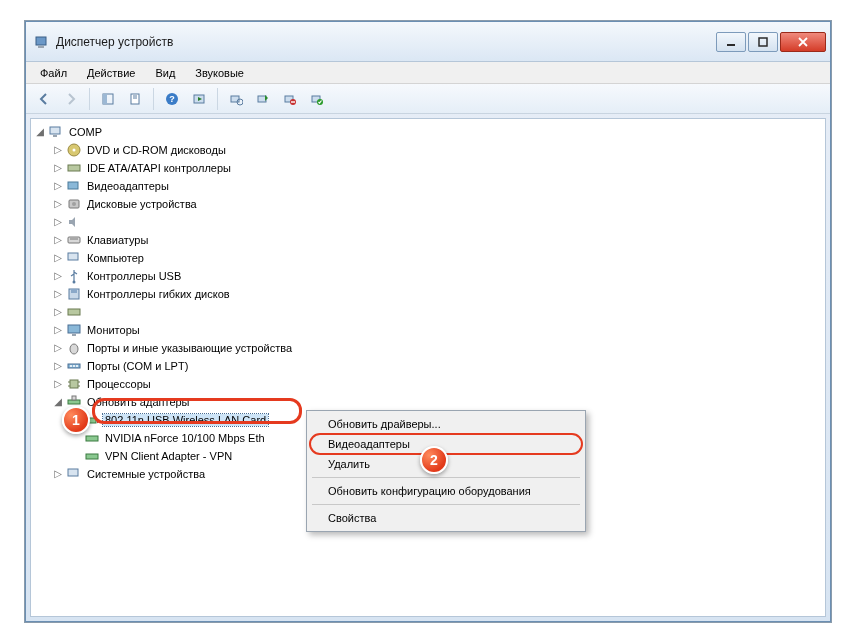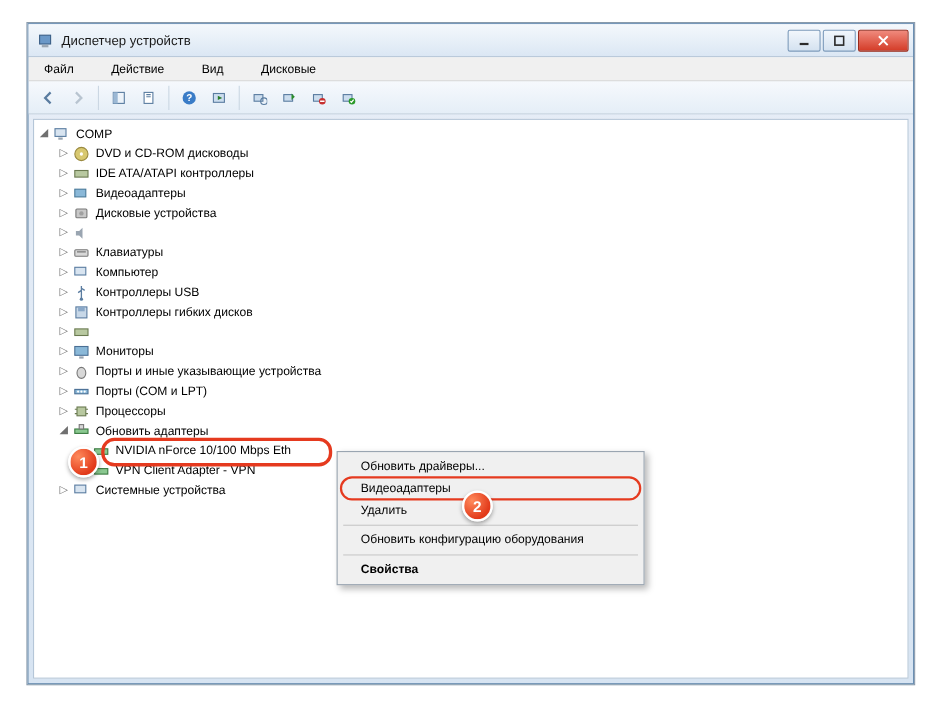--- a/index.html
+++ b/index.html
@@ -20,21 +20,21 @@
 }
 .window {
   position: absolute;
   inset: 0;
   display: flex;
   flex-direction: column;
   background: linear-gradient(#e8eef7, #d7e4f2);
   border: 1px solid #6b8fb3;
 }
 .titlebar {
-  height: 30px;
+  height: 40px;
   display: flex;
   align-items: center;
   padding: 0 4px 0 8px;
   background: linear-gradient(#f4f8fc, #dbe7f4);
   border-bottom: 1px solid #b5c6d8;
 }
 .titlebar .app-icon {
   width: 16px; height: 16px;
   margin-right: 6px;
   display: inline-flex; align-items: center; justify-content: center;
@@ -53,21 +53,21 @@
   background: linear-gradient(#f2f7fc,#d4e2f0);
   font-size: 11px;
   cursor: default;
 }
 .win-btn.close { background: linear-gradient(#f08a7d,#d43c28); color:#fff; border-color:#9b2a1a; width:46px; }
 .menubar {
   height: 22px;
   background: #f0f0f0;
   display: flex;
   align-items: center;
-  gap: 18px;
+  gap: 4px;
   padding: 0 6px;
   border-bottom: 1px solid #d4d4d4;
 }
 .menu-item { padding: 2px 8px; cursor: default; }
 .toolbar {
   height: 30px;
   background: linear-gradient(#f6f9fd,#e5eef7);
   border-bottom: 1px solid #c8d4e0;
   display: flex;
   align-items: center;
@@ -153,21 +153,21 @@
   cursor:default;
 }
 .context-menu .cm-item.highlighted {
   outline:2px solid #e53a1f;
   outline-offset:-1px;
   border-radius:10px;
 }
 .context-menu hr {
   border:none;border-top:1px solid #c8c8c8;margin:3px 2px;
 }
-.context-menu .cm-bold { font-weight:bold; }
+.context-menu .cm-bold { font-weight:normal; }
 svg { display:block; }
 </style>
 </head>
 <body>
 
 <div class="outer-frame">
 <div class="window">
 
   <div class="titlebar">
     <span class="app-icon">
@@ -193,21 +193,21 @@
               <path d="M1 1 L9 9 M9 1 L1 9" stroke="#fff" stroke-width="1.8"></path>
             </svg>
           </div>
     </div>
   </div>
 
   <div class="menubar">
     <span class="menu-item">Файл</span>
     <span class="menu-item">Действие</span>
     <span class="menu-item">Вид</span>
-    <span class="menu-item">Дисковые</span>
+    <span class="menu-item">Звуковые</span>
   </div>
 
   <div class="toolbar">
     <div class="tool-btn">
           <svg width="14" height="14">
             <path d="M9 2 L4 7 L9 12" fill="none" stroke="#5a7ca0" stroke-width="2"></path>
           </svg>
         </div>
     <div class="tool-btn">
           <svg width="14" height="14">
@@ -454,20 +454,32 @@
                   <span class="twisty">◢</span>
                   <span class="dev-icon">
                     <svg width="16" height="16">
                       <rect x="2" y="6" width="12" height="4" fill="#8ac890" stroke="#3a7a40"></rect>
                       <rect x="6" y="2" width="4" height="4" fill="#d8d8d8" stroke="#787878"></rect>
                     </svg>
                   </span>
                   <span class="label">Обновить адаптеры</span>
                 </div>
             <ul>
+              <li>
+                    <div class="row">
+                      <span class="twisty blank"></span>
+                      <span class="dev-icon">
+                        <svg width="16" height="16">
+                          <rect x="2" y="6" width="10" height="5" fill="#8ac890" stroke="#3a7a40"></rect>
+                          <path d="M12 5 l2 6" stroke="#c03030" stroke-width="1.5"></path>
+                        </svg>
+                      </span>
+                      <span class="label selected">802.11n USB Wireless LAN Card</span>
+                    </div>
+                  </li>
               <li>
                     <div class="row">
                       <span class="twisty blank"></span>
                       <span class="dev-icon">
                         <svg width="16" height="16">
                           <rect x="2" y="6" width="12" height="5" fill="#8ac890" stroke="#3a7a40"></rect>
                         </svg>
                       </span>
                       <span class="label">NVIDIA nForce 10/100 Mbps Eth</span>
                     </div>

